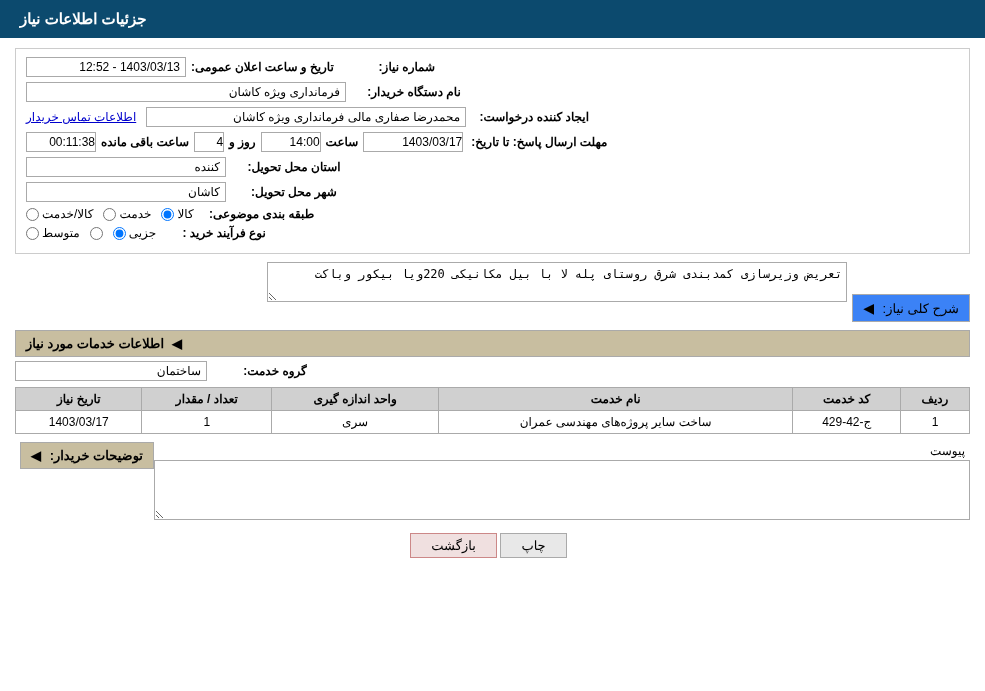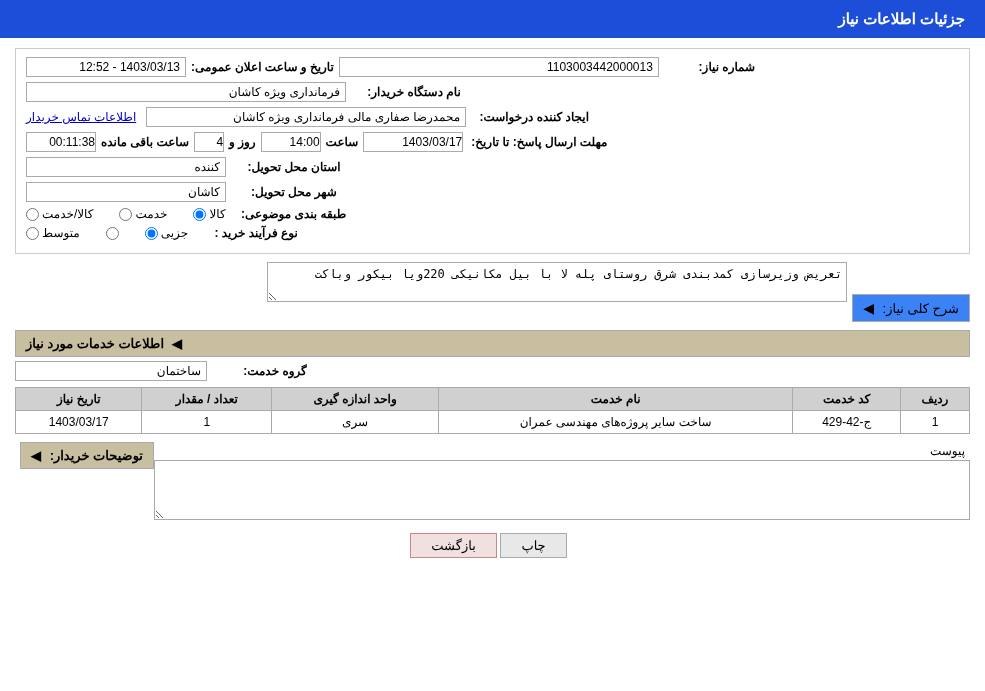--- a/index.html
+++ b/index.html
@@ -9,23 +9,23 @@
       background: #f0f0f0;
       direction: rtl;
     }
     .page-wrapper {
       max-width: 985px;
       margin: 0 auto;
       background: #fff;
       min-height: 691px;
     }
     .header-bar {
-      background: #1d4ed8;
+      background: #0c4a6e;
       color: #fff;
-      text-align: right;
+      text-align: left;
       padding: 10px 20px;
       font-size: 15px;
       font-weight: bold;
     }
     .main-content {
       padding: 10px 15px;
     }
     .info-section {
       border: 1px solid #ccc;
       margin-bottom: 8px;
@@ -77,21 +77,21 @@
     }
     .small-box {
       border: 1px solid #aaa;
       padding: 2px 0;
       font-size: 12px;
       background: #fff;
     }
     .radio-group {
       display: flex;
       align-items: center;
-      gap: 26px;
+      gap: 10px;
       flex-direction: row-reverse;
     }
     .radio-item {
       display: flex;
       align-items: center;
       gap: 3px;
       font-size: 12px;
     }
     .radio-item input[type="radio"] {
       margin: 0;
@@ -194,21 +194,20 @@
     <span>جزئیات اطلاعات نیاز</span>
   </div>
 
   <div class="main-content">
 
     <div class="info-section">
       <div class="form-grid">
 
         <div class="form-row">
           <span class="field-label">شماره نیاز:</span>
-          <div class="field-value field-value-wide">1103003442000013</div>
           <span class="field-label" style="min-width:60px; margin-left:5px;">تاریخ و ساعت اعلان عمومی:</span>
           <div class="field-value" style="width:160px;">1403/03/13 - 12:52</div>
         </div>
 
         <div class="form-row">
           <span class="field-label">نام دستگاه خریدار:</span>
           <div class="field-value field-value-wide">فرمانداری ویژه کاشان</div>
         </div>
 
         <div class="form-row">

